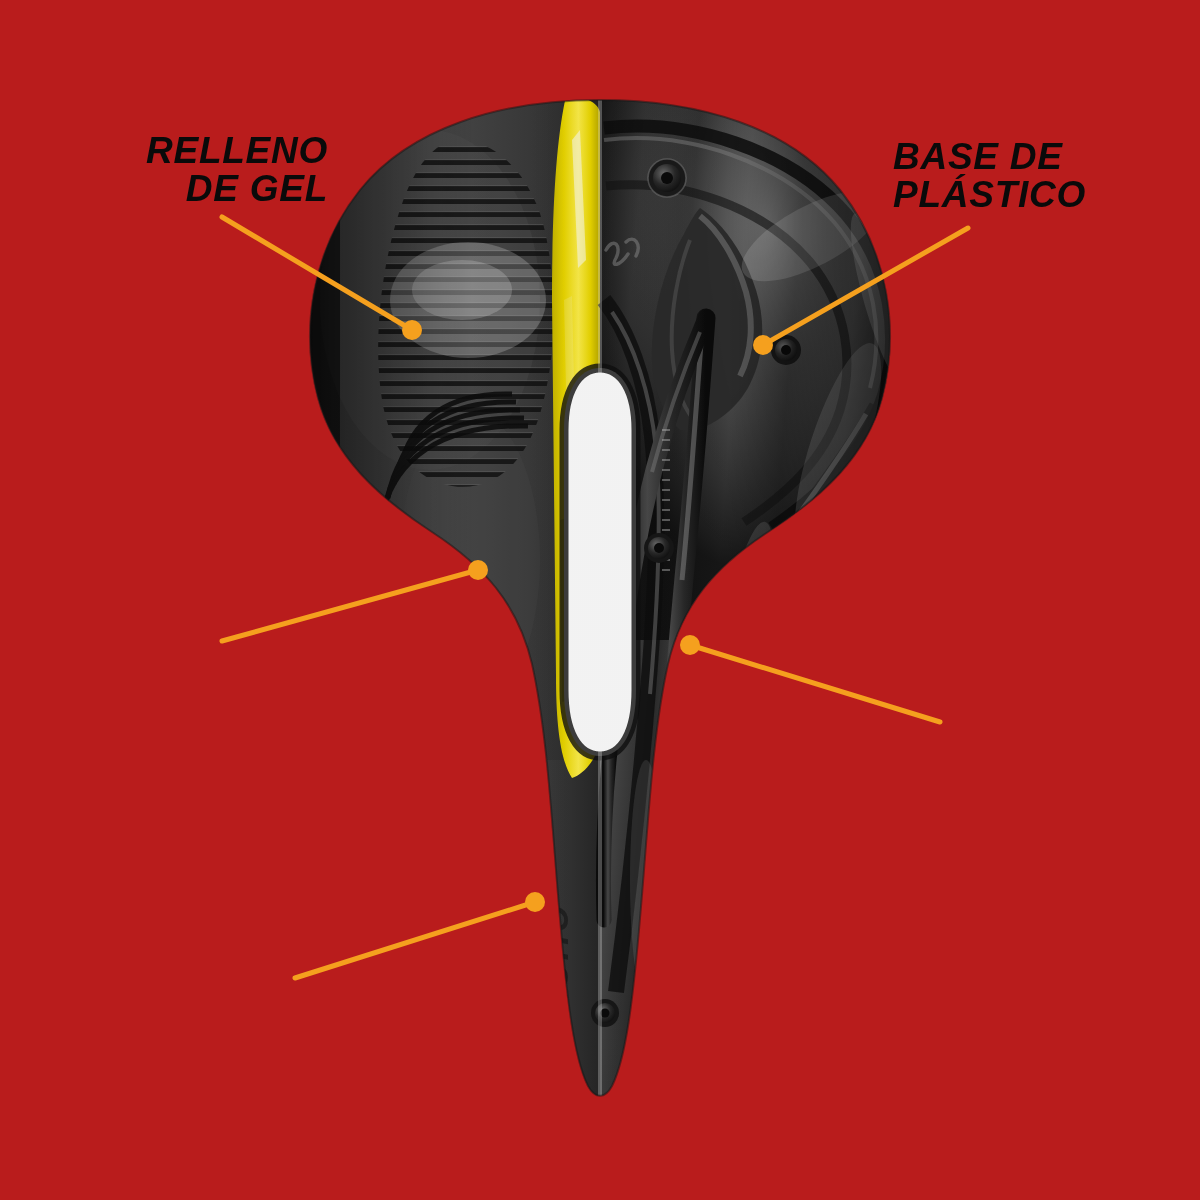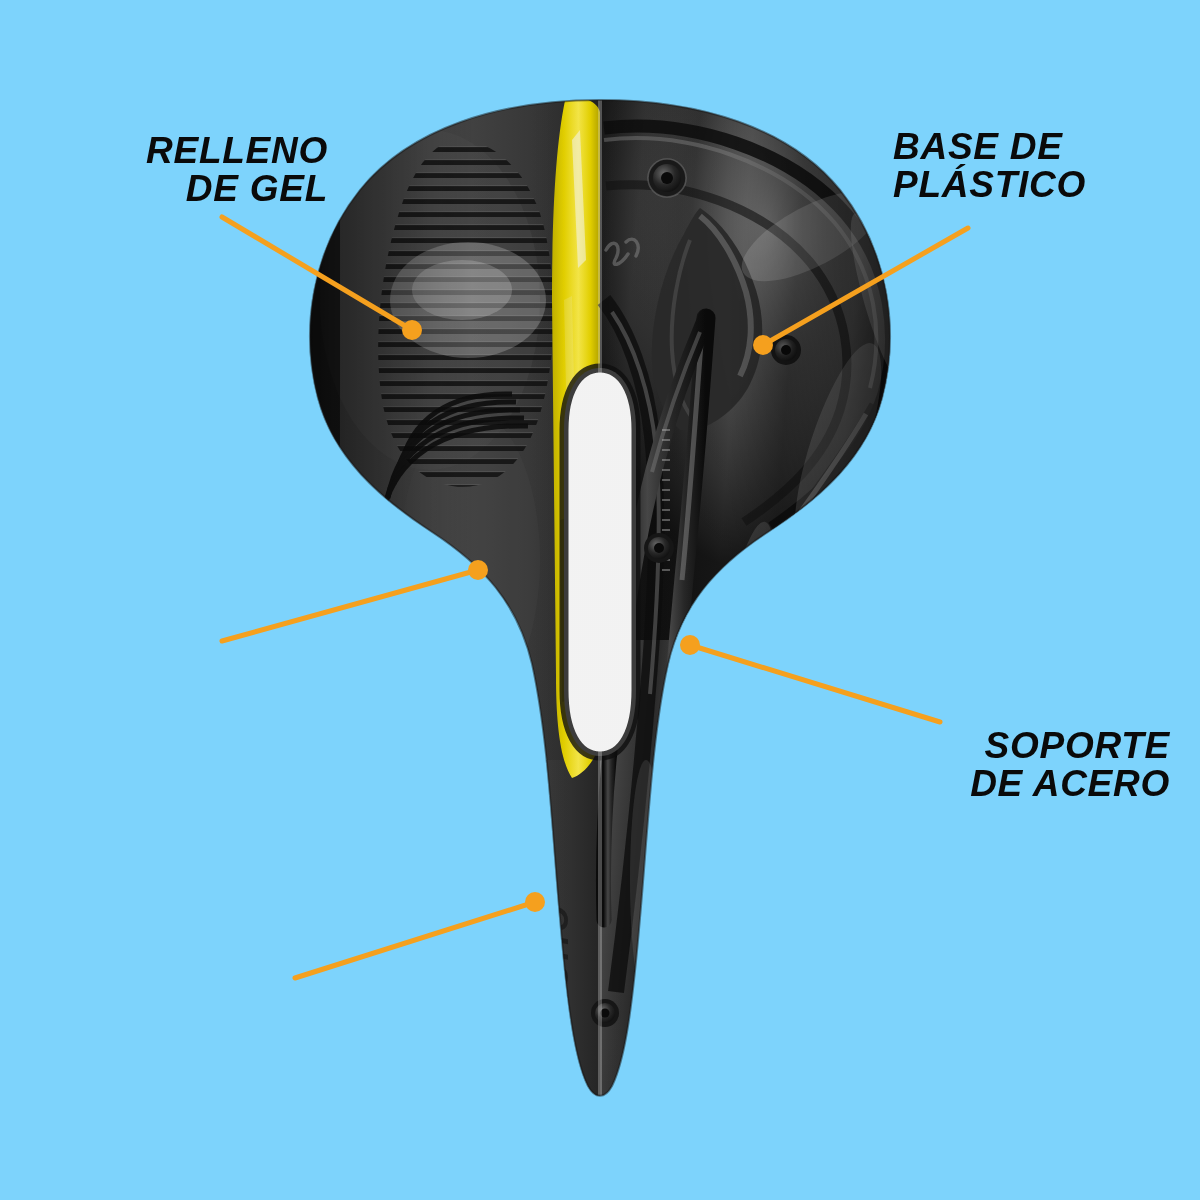--- a/index.html
+++ b/index.html
@@ -4,21 +4,21 @@
 <style>
   html, body {
     margin: 0;
     padding: 0;
     background: #ffffff;
   }
   #page {
     position: relative;
     width: 1200px;
     height: 1200px;
-    background: #7dd3fc;
+    background: #b91c1c;
     overflow: hidden;
     font-family: "Liberation Sans", sans-serif;
   }
 
   
   .callout-label {
     position: absolute;
     font-family: "Liberation Sans", sans-serif;
     font-weight: 700;
     font-style: italic;
@@ -28,21 +28,21 @@
     color: #0a0a0a;
     white-space: pre-line;
     text-transform: uppercase;
     -webkit-font-smoothing: antialiased;
   }
   .callout-label.align-right { text-align: right; }
   .callout-label.align-left  { text-align: left; }
   .callout-label.align-center{ text-align: center; }
 
   #label-relleno   { left: 18px;  top: 132px; width: 310px; }
-  #label-base      { left: 893px; top: 128px; width: 290px; }
+  #label-base      { left: 893px; top: 138px; width: 290px; }
   #label-cubierta  { left: 52px;  top: 640px; width: 390px; }
   #label-soporte   { left: 880px; top: 727px; width: 290px; }
   #label-diseno    { left: 140px; top: 982px; width: 390px; }
 
   
   #product-svg, #leader-svg {
     position: absolute;
     left: 0; top: 0;
     width: 1200px;
     height: 1200px;
@@ -343,17 +343,15 @@
       </g>
   </svg>
 
   <div id="label-relleno" class="callout-label align-right">RELLENO
 DE GEL</div>
 
   <div id="label-base" class="callout-label align-left">BASE DE
 PLÁSTICO</div>
 
 
-  <div id="label-soporte" class="callout-label align-right">SOPORTE
-DE ACERO</div>
 
 
 </div>
 
 </body></html>

